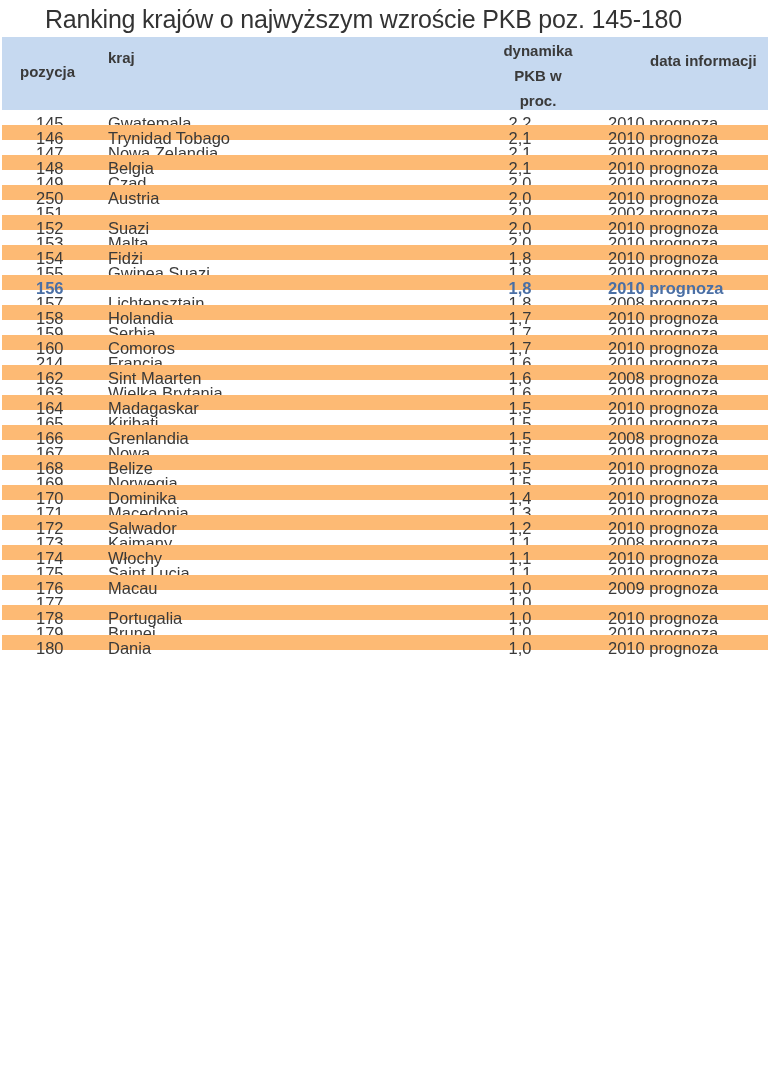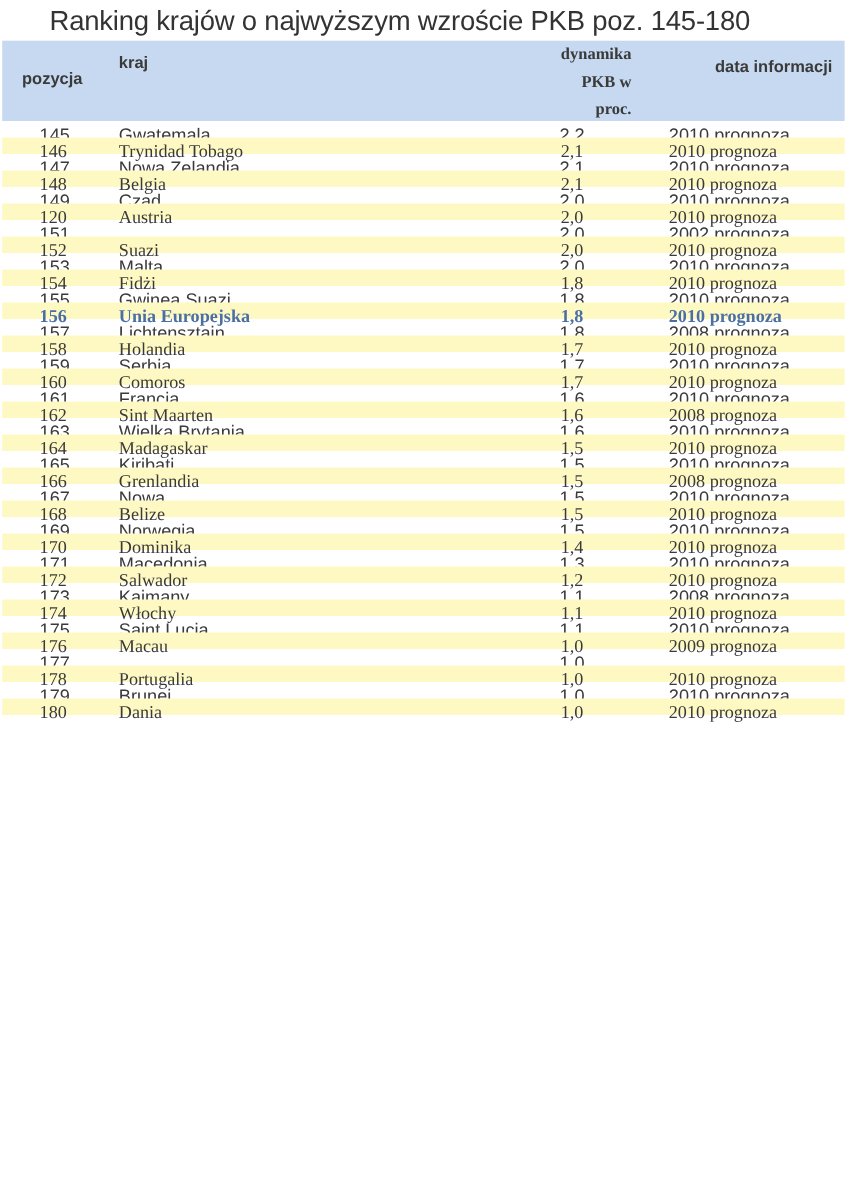--- a/index.html
+++ b/index.html
@@ -16,29 +16,29 @@
   .table {
     position: absolute; left: 2px; top: 37px; width: 766px;
   }
   .header {
     height: 73px; background: #c6d9f0; position: relative;
     font-weight: bold; font-size: 15px; color: #3a3a3a;
   }
   .header .h-pos { position: absolute; left: 18px; top: 26px; }
   .header .h-kraj { position: absolute; left: 106px; top: 12px; text-align: center; }
   .header .h-dyn {
-    position: absolute; left: 476px; width: 96px; top: 1px;
-    text-align: right; line-height: 25px; font-family: Liberation Serif, serif;
+    position: absolute; left: 488px; width: 96px; top: 1px;
+    text-align: center; line-height: 25px;
   }
   .header .h-date { position: absolute; left: 600px; top: 15px; margin-left: 48px; }
   .row {
     height: 15px; position: relative; font-size: 16.5px; line-height: 26px;
     color: #3a3a3a;
   }
-  .row.alt { background: #fef9c3; font-family: Liberation Serif, serif; }
+  .row.alt { background: #fdba74; }
   .row.highlight { color: #4a6fa5; font-weight: bold; }
   .row .c-pos { position: absolute; left: 34px; width: 40px; }
   .row .c-kraj { position: absolute; left: 106px; white-space: nowrap; }
   .row .c-dyn { position: absolute; left: 470px; width: 96px; text-align: center; }
   .row .c-date { position: absolute; left: 606px; white-space: nowrap; }
   .footer {
     position: absolute; left: 4px; top: 1046px; font-size: 13.5px; color: #3a3a3a; margin-top: 36px;
   }
   .footer b { color: #333333; }
 </style>
@@ -83,21 +83,21 @@
         <span class="c-dyn">2,1</span>
         <span class="c-date">2010 prognoza</span>
       </div>
       <div class="row">
         <span class="c-pos">149</span>
         <span class="c-kraj">Czad</span>
         <span class="c-dyn">2,0</span>
         <span class="c-date">2010 prognoza</span>
       </div>
       <div class="row alt">
-        <span class="c-pos">120</span>
+        <span class="c-pos">250</span>
         <span class="c-kraj">Austria</span>
         <span class="c-dyn">2,0</span>
         <span class="c-date">2010 prognoza</span>
       </div>
       <div class="row">
         <span class="c-pos">151</span>
         <span class="c-dyn">2,0</span>
         <span class="c-date">2002 prognoza</span>
       </div>
       <div class="row alt">
@@ -119,21 +119,20 @@
         <span class="c-date">2010 prognoza</span>
       </div>
       <div class="row">
         <span class="c-pos">155</span>
         <span class="c-kraj">Gwinea Suazi</span>
         <span class="c-dyn">1,8</span>
         <span class="c-date">2010 prognoza</span>
       </div>
       <div class="row alt highlight">
         <span class="c-pos">156</span>
-        <span class="c-kraj">Unia Europejska</span>
         <span class="c-dyn">1,8</span>
         <span class="c-date">2010 prognoza</span>
       </div>
       <div class="row">
         <span class="c-pos">157</span>
         <span class="c-kraj">Lichtensztain</span>
         <span class="c-dyn">1,8</span>
         <span class="c-date">2008 prognoza</span>
       </div>
       <div class="row alt">
@@ -148,21 +147,21 @@
         <span class="c-dyn">1,7</span>
         <span class="c-date">2010 prognoza</span>
       </div>
       <div class="row alt">
         <span class="c-pos">160</span>
         <span class="c-kraj">Comoros</span>
         <span class="c-dyn">1,7</span>
         <span class="c-date">2010 prognoza</span>
       </div>
       <div class="row">
-        <span class="c-pos">161</span>
+        <span class="c-pos">214</span>
         <span class="c-kraj">Francja</span>
         <span class="c-dyn">1,6</span>
         <span class="c-date">2010 prognoza</span>
       </div>
       <div class="row alt">
         <span class="c-pos">162</span>
         <span class="c-kraj">Sint Maarten</span>
         <span class="c-dyn">1,6</span>
         <span class="c-date">2008 prognoza</span>
       </div>

